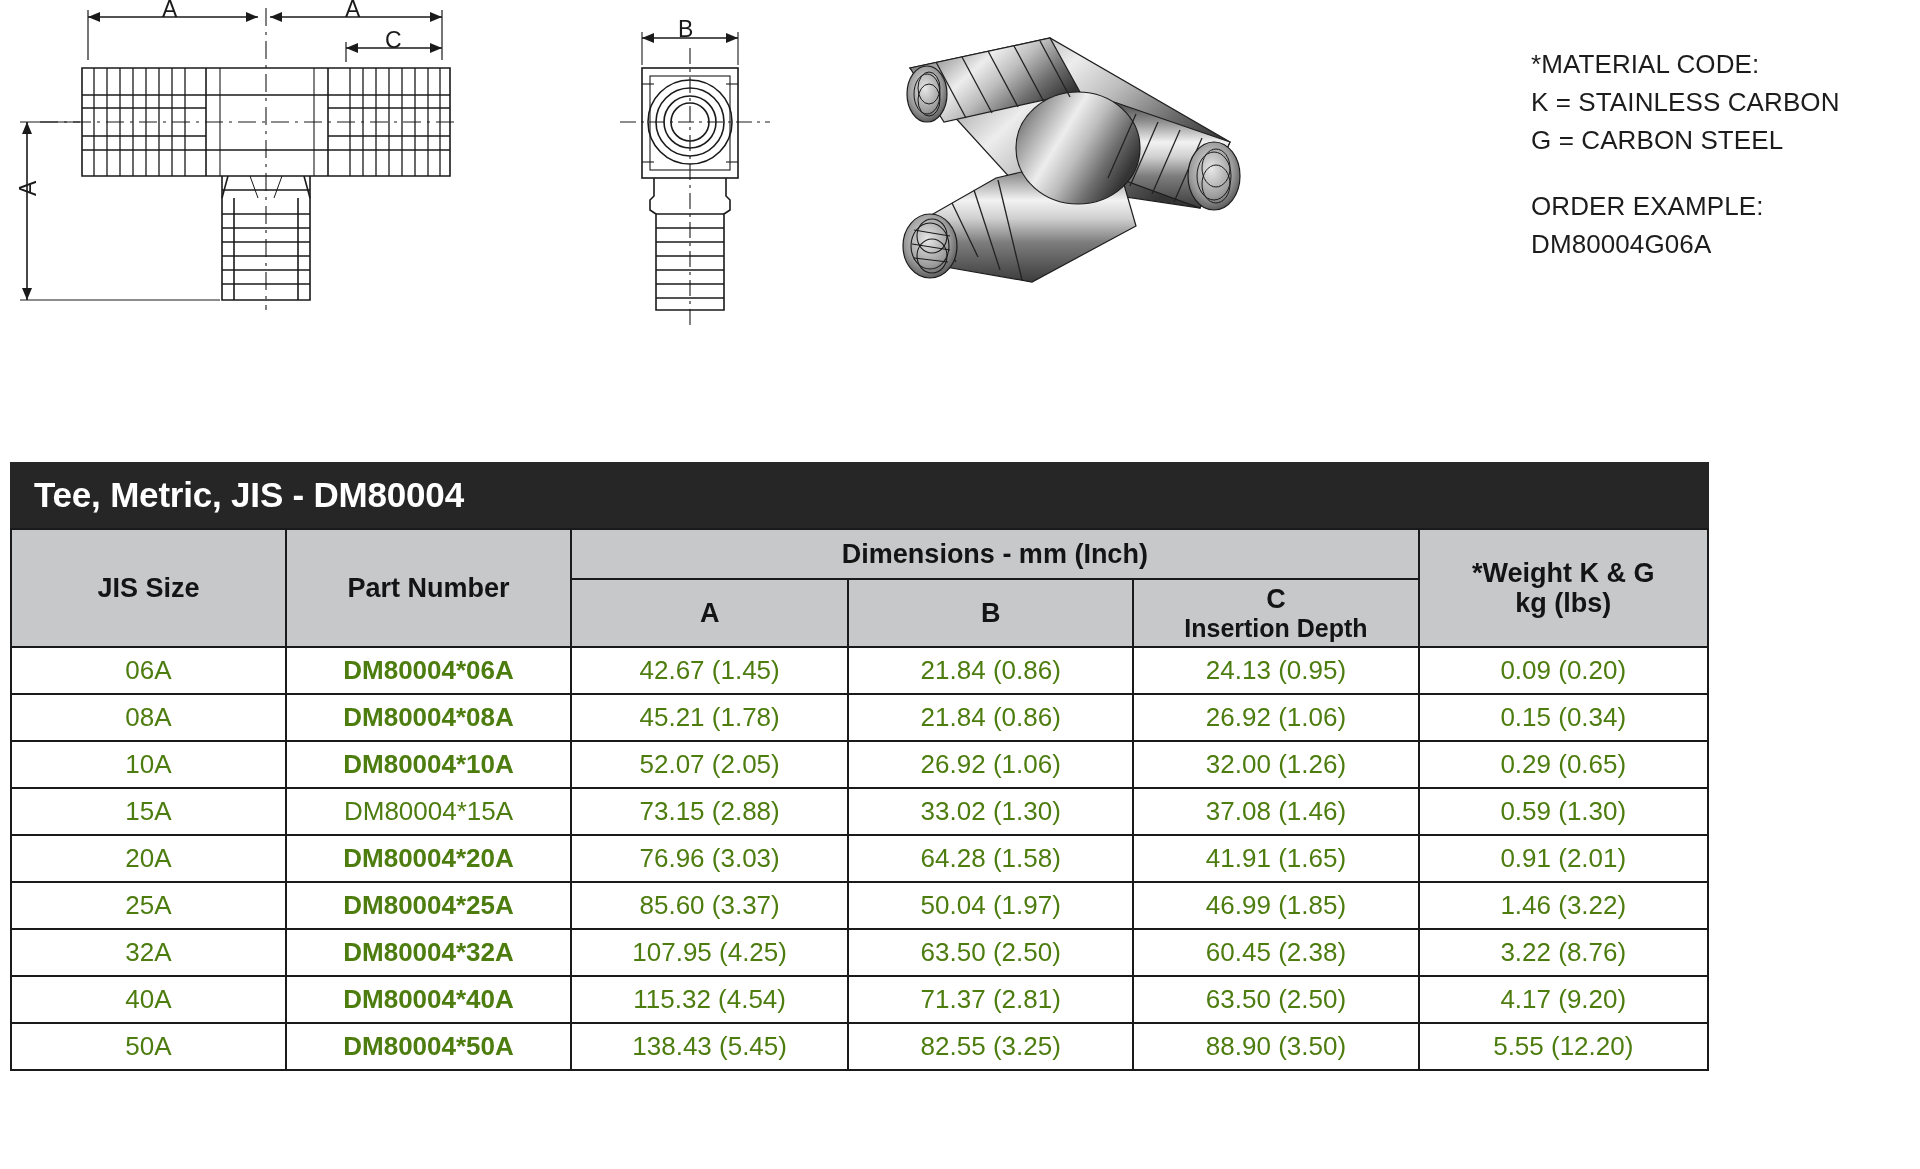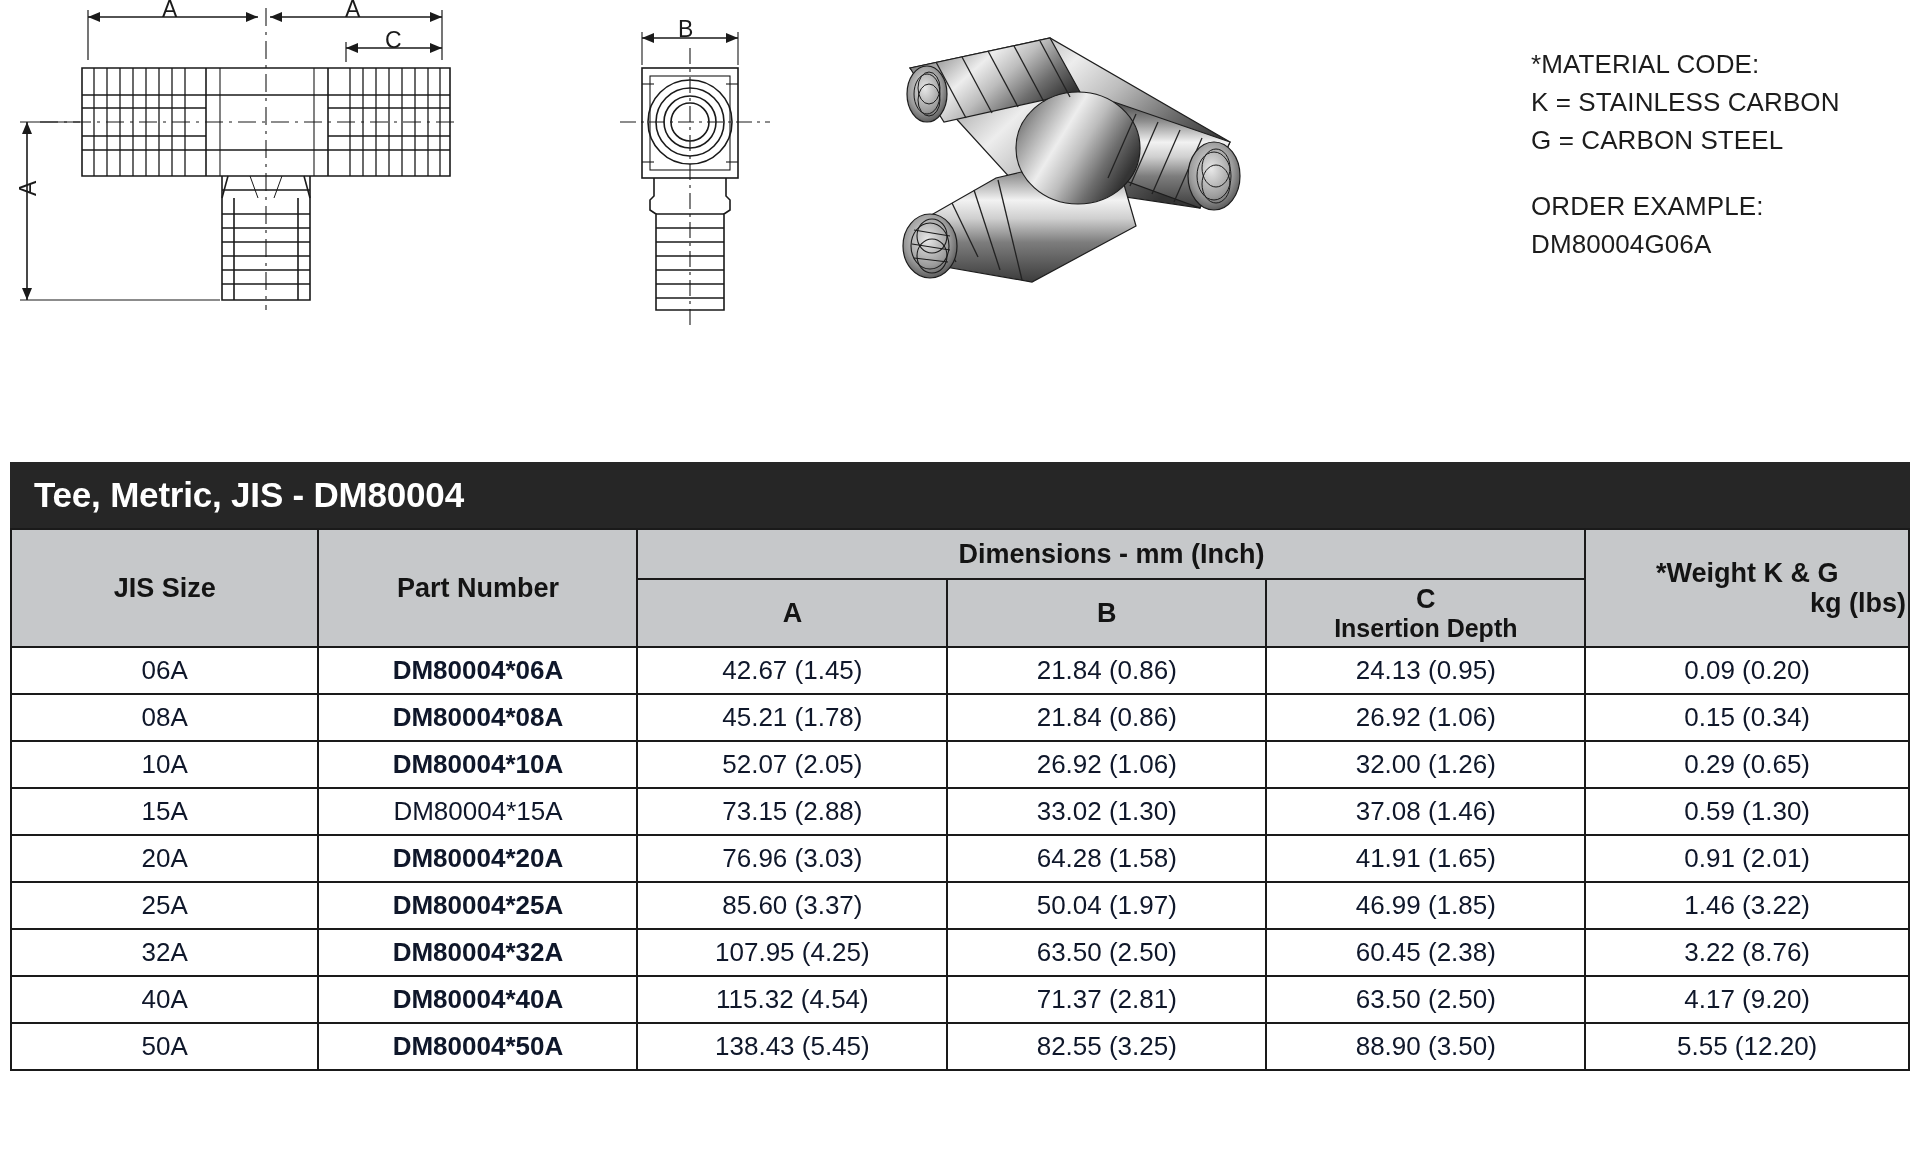--- a/index.html
+++ b/index.html
@@ -23,21 +23,21 @@
   
   #notes {
     position:absolute; left:1531px; top:45px; width:430px;
     font-size:26px; line-height:38px; letter-spacing:0.1px;
     color:#1c1c1c;
   }
   #notes .gap { height:28px; }
   #notes .line { white-space:nowrap; }
 
   
-  #table-wrap { position:absolute; left:10px; top:462px; width:1900px; }
+  #table-wrap { position:absolute; left:10px; top:462px; width:1699px; }
 
   #title-bar {
     background:#262626; color:#ffffff;
     height:66px; display:flex; align-items:center;
     padding-left:24px;
     font-size:35px; font-weight:bold;
     letter-spacing:-0.2px;
     font-stretch:condensed;
   }
 
@@ -57,26 +57,26 @@
     font-stretch:condensed;
     color:#141414;
     padding:4px 2px;
     line-height:30px;
   }
   th.h-jis, th.h-part, th.h-weight { height:118px; }
   th.h-dims { height:50px; font-size:27px; }
   th.h-sub  { height:68px; font-size:30px; }
   th.h-sub .sub-small { font-size:25px; display:block; line-height:28px; }
   th.h-weight .w1 { display:block; }
-  th.h-weight .w2 { display:block;text-align:right; }
+  th.h-weight .w2 { display:block; }
 
   table.spec tbody td {
     height:47px;
     font-size:26px;
-    color:#0f172a;
+    color:#4d7c0f;
     font-stretch:condensed;
     padding:0 4px;
   }
   td.part { font-weight:bold; }
   td.part.plain { font-weight:normal; }
 
   col.c-jis    { width:13.3%; }
   col.c-part   { width:13.8%; }
   col.c-a      { width:13.4%; }
   col.c-b      { width:13.8%; }

